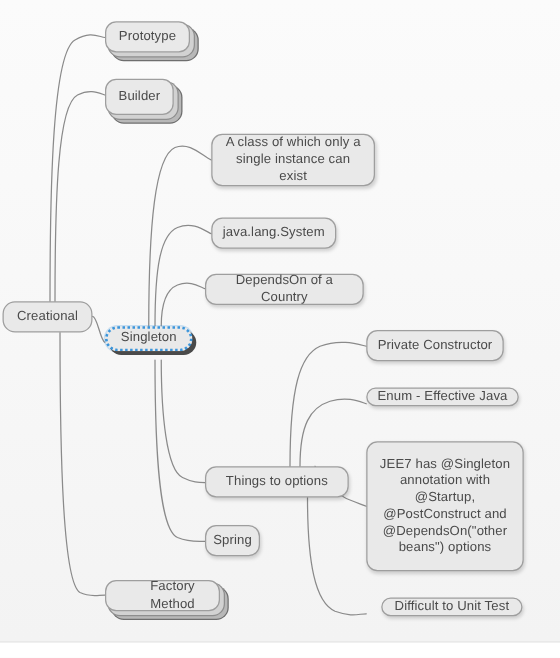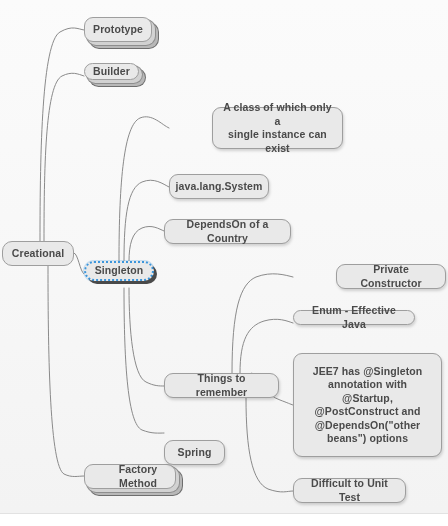--- a/index.html
+++ b/index.html
@@ -38,21 +38,21 @@
     position: absolute;
     box-sizing: border-box;
     display: flex;
     align-items: center;
     justify-content: center;
     background: #e9e9e9;
     border: 1px solid #9e9e9e;
     border-radius: 9px;
     color: #4a4a4a;
     font-size: 10.5px;
-    font-weight: bold;
+    font-weight: normal;
     line-height: 13.5px;
     text-align: center;
     padding: 2px 7px;
     letter-spacing: 0.1px;
     white-space: pre-line;
   }
   .node.shadowed {
     box-shadow:
       3px 3px 0 0 #d2d2d2,
       3px 3px 0 1px #8e8e8e,
@@ -89,35 +89,35 @@
       <path d="M 124 288 C 124 366 128 424 142 430 C 152 434 159 433 164 433" fill="none" stroke="#8a8a8a" stroke-width="1" stroke-linecap="round"></path>
       <path d="M 232 373 C 232 310 240 284 256 277 C 272 271 285 275 293 277" fill="none" stroke="#8a8a8a" stroke-width="1" stroke-linecap="round"></path>
       <path d="M 240 373 C 240 340 248 326 264 321 C 278 317 287 321 293 323" fill="none" stroke="#8a8a8a" stroke-width="1" stroke-linecap="round"></path>
       <path d="M 252 373 C 258 382 268 396 280 400 C 288 403 290 404 293 405" fill="none" stroke="#8a8a8a" stroke-width="1" stroke-linecap="round"></path>
       <path d="M 246 398 C 246 450 252 482 268 489 C 282 494 287 491 293 491" fill="none" stroke="#8a8a8a" stroke-width="1" stroke-linecap="round"></path>
     </svg>
 
   <div id="node-layer">
       <div class="node root" style="left: 2px; top: 241px; width: 72px; height: 25px; border-radius: 10px;">Creational</div>
       <div class="node shadowed" style="left: 84px; top: 17px; width: 68px; height: 25px;">Prototype</div>
-      <div class="node shadowed" style="left: 84px; top: 63px; width: 55px; height: 17px;">Builder</div>
+      <div class="node shadowed" style="left: 84px; top: 63px; width: 55px; height: 29px;">Builder</div>
       <div class="node selected" style="left: 84px; top: 261px; width: 70px; height: 20px;">Singleton</div>
       <div class="node shadowed" style="left: 84px; top: 464px; width: 92px; height: 25px; padding-left: 23px;">Factory Method</div>
-      <div class="node soft" style="left: 169px; top: 107px; width: 131px; height: 42px; margin-left: 43px;">A class of which only a
+      <div class="node soft" style="left: 169px; top: 107px; width: 131px; height: 42px;">A class of which only a
 single instance can exist</div>
       <div class="node soft" style="left: 169px; top: 174px; width: 100px; height: 25px;">java.lang.System</div>
       <div class="node soft" style="left: 164px; top: 219px; width: 127px; height: 25px;">DependsOn of a Country</div>
-      <div class="node soft" style="left: 164px; top: 373px; width: 115px; height: 25px;">Things to remember</div>
-      <div class="node soft" style="left: 164px; top: 420px; width: 61px; height: 25px; margin-top: 20px;">Spring</div>
-      <div class="node soft" style="left: 293px; top: 264px; width: 110px; height: 25px; margin-left: 43px;">Private Constructor</div>
+      <div class="node soft" style="left: 164px; top: 373px; width: 115px; height: 25px;">Things to options</div>
+      <div class="node soft" style="left: 164px; top: 420px; width: 44px; height: 25px;">Spring</div>
+      <div class="node soft" style="left: 293px; top: 264px; width: 110px; height: 25px;">Private Constructor</div>
       <div class="node soft" style="left: 293px; top: 310px; width: 122px; height: 15px;">Enum - Effective Java</div>
-      <div class="node soft" style="left: 293px; top: 353px; width: 149px; height: 104px;">JEE7 has @Singleton
+      <div class="node soft" style="left: 293px; top: 353px; width: 126px; height: 104px;">JEE7 has @Singleton
 annotation with
 @Startup,
 @PostConstruct and
 @DependsOn("other
 beans") options</div>
-      <div class="node soft" style="left: 293px; top: 478px; width: 113px; height: 25px;">Difficult to Unit Test</div>
+      <div class="node soft" style="left: 305px; top: 478px; width: 113px; height: 15px;">Difficult to Unit Test</div>
     </div>
 
   <div id="bottom-strip"></div>
 
 </div>
 
 </body></html>

